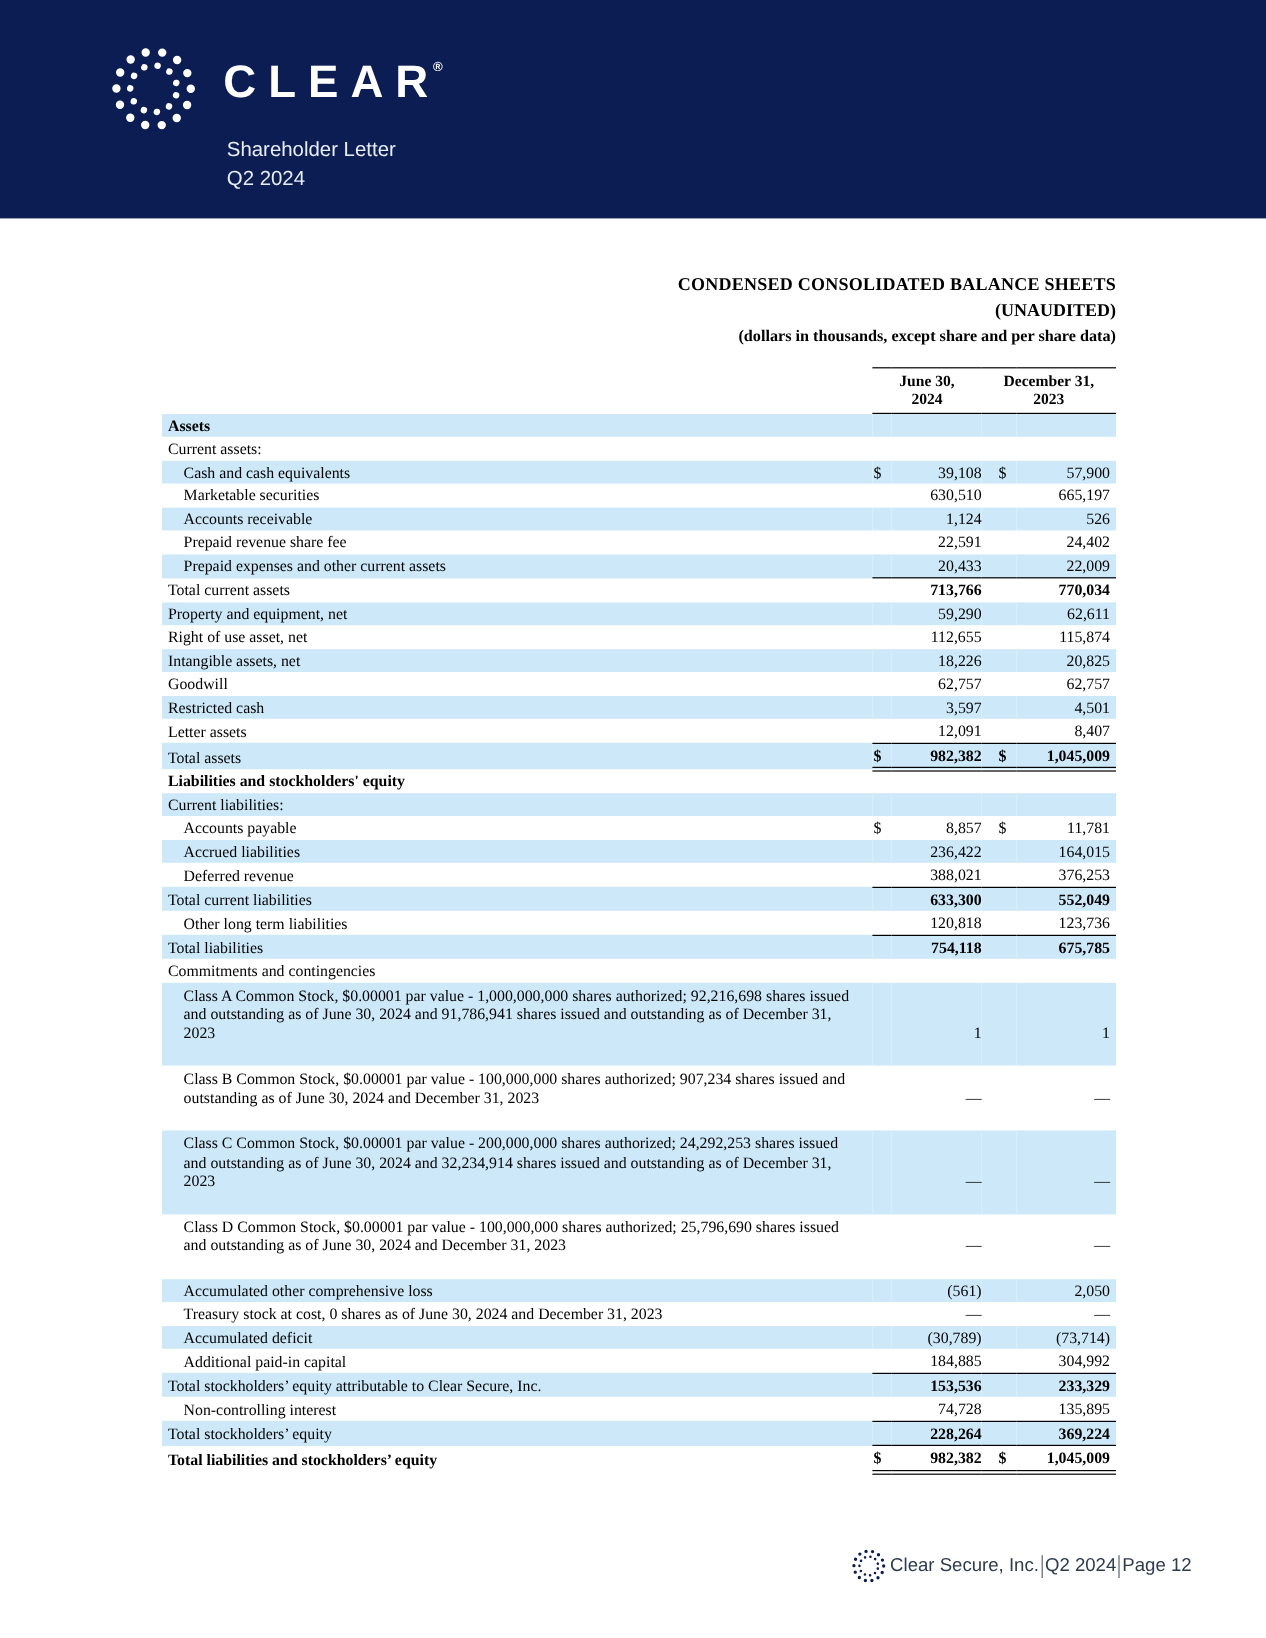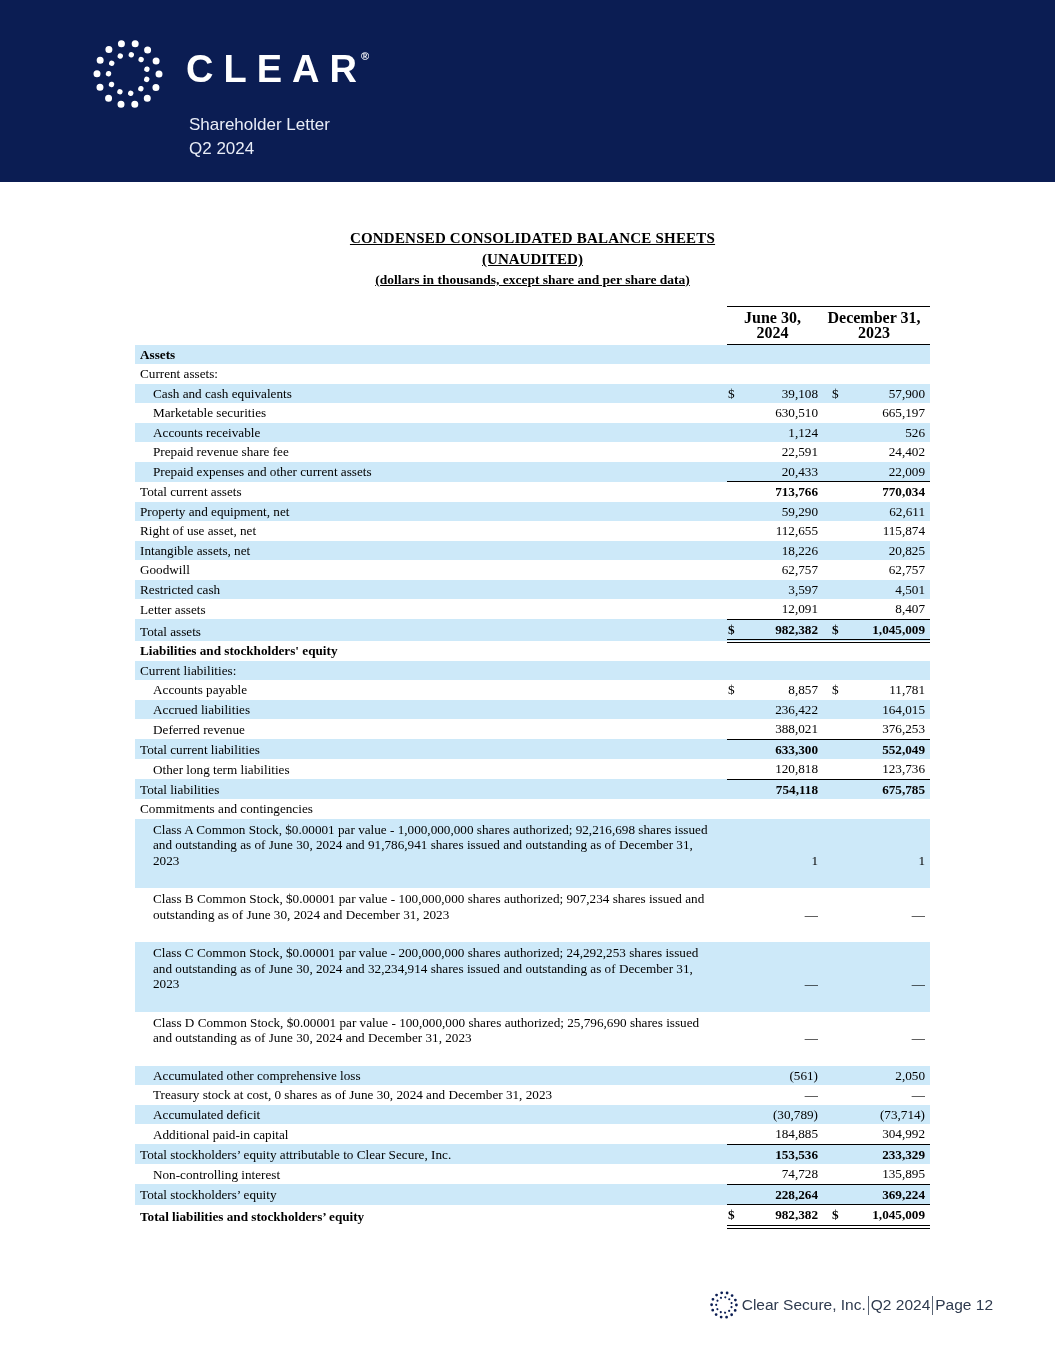--- a/index.html
+++ b/index.html
@@ -31,40 +31,40 @@
     font-size:11px;letter-spacing:0;vertical-align:22px;margin-left:-6px;
   }
   .header-subtitle{
     position:absolute;left:189px;top:113px;
     font-family:"Liberation Sans", sans-serif;font-size:17px;line-height:24px;
     color:var(--header-subtext);
   }
 
   
   .doc-titles{
-    position:absolute;left:135px;top:228px;width:795px;text-align:center;
-    font-weight:bold;color:#000;text-decoration:underline;
+    position:absolute;left:135px;top:228px;width:795px;text-align:right;
+    font-weight:bold;color:#000;
   }
   .doc-title{font-size:15px;line-height:21px;letter-spacing:.2px;}
   .doc-subtitle{font-size:15px;line-height:21px;}
   .doc-note{font-size:13.5px;line-height:19px;}
 
   
   .sheet{
     position:absolute;left:135px;top:306px;width:795px;
     border-collapse:collapse;table-layout:fixed;
   }
   .sheet col.c-label{width:592px;}
   .sheet col.c-d1{width:16px;}
   .sheet col.c-v1{width:75px;}
   .sheet col.c-d2{width:29px;}
   .sheet col.c-v2{width:83px;}
 
   .sheet th{
-    font-weight:bold;font-size:16px;line-height:15px;
+    font-weight:bold;font-size:13px;line-height:15px;
     padding:3px 0 4px;text-align:center;vertical-align:bottom;
   }
   .sheet th.col-head{border-top:1.5px solid var(--rule);border-bottom:1.5px solid var(--rule);}
   .sheet th.spacer{border:none;}
 
   .sheet td{
     font-size:13.2px;line-height:15.5px;padding:2px 0;vertical-align:bottom;
     color:#000;
   }
   .sheet tbody tr:nth-child(odd){background:var(--row-blue);}

